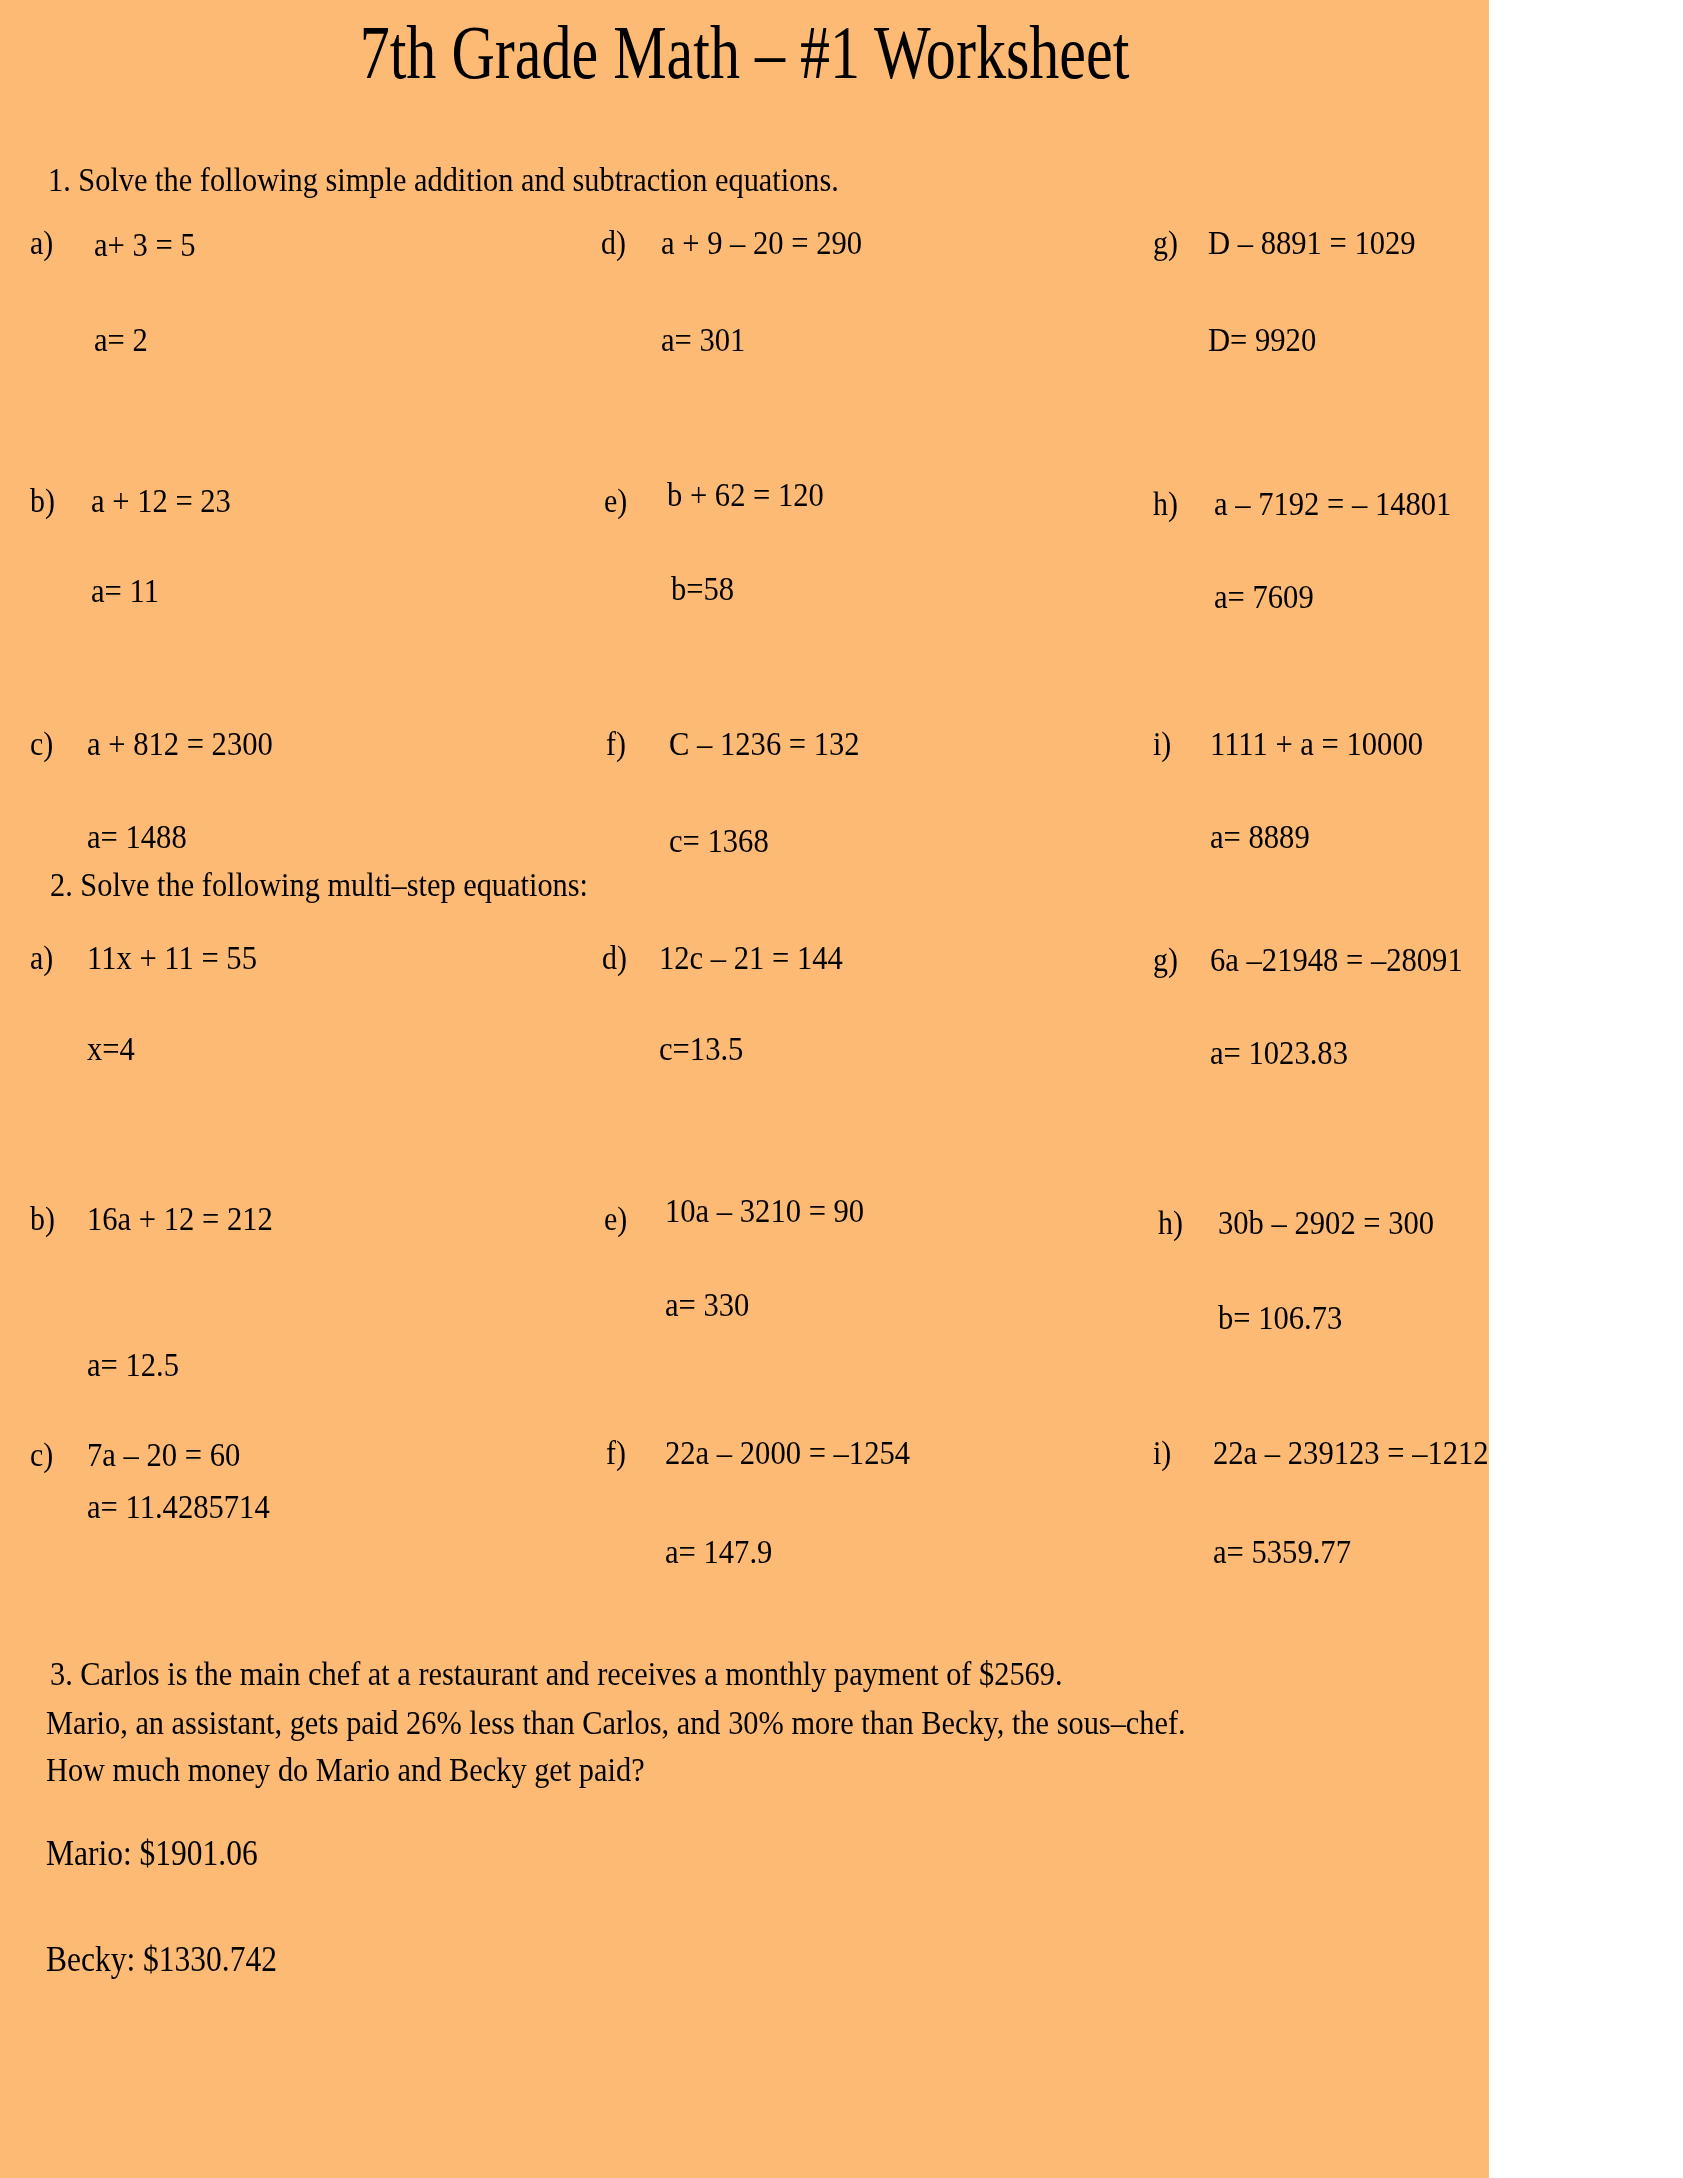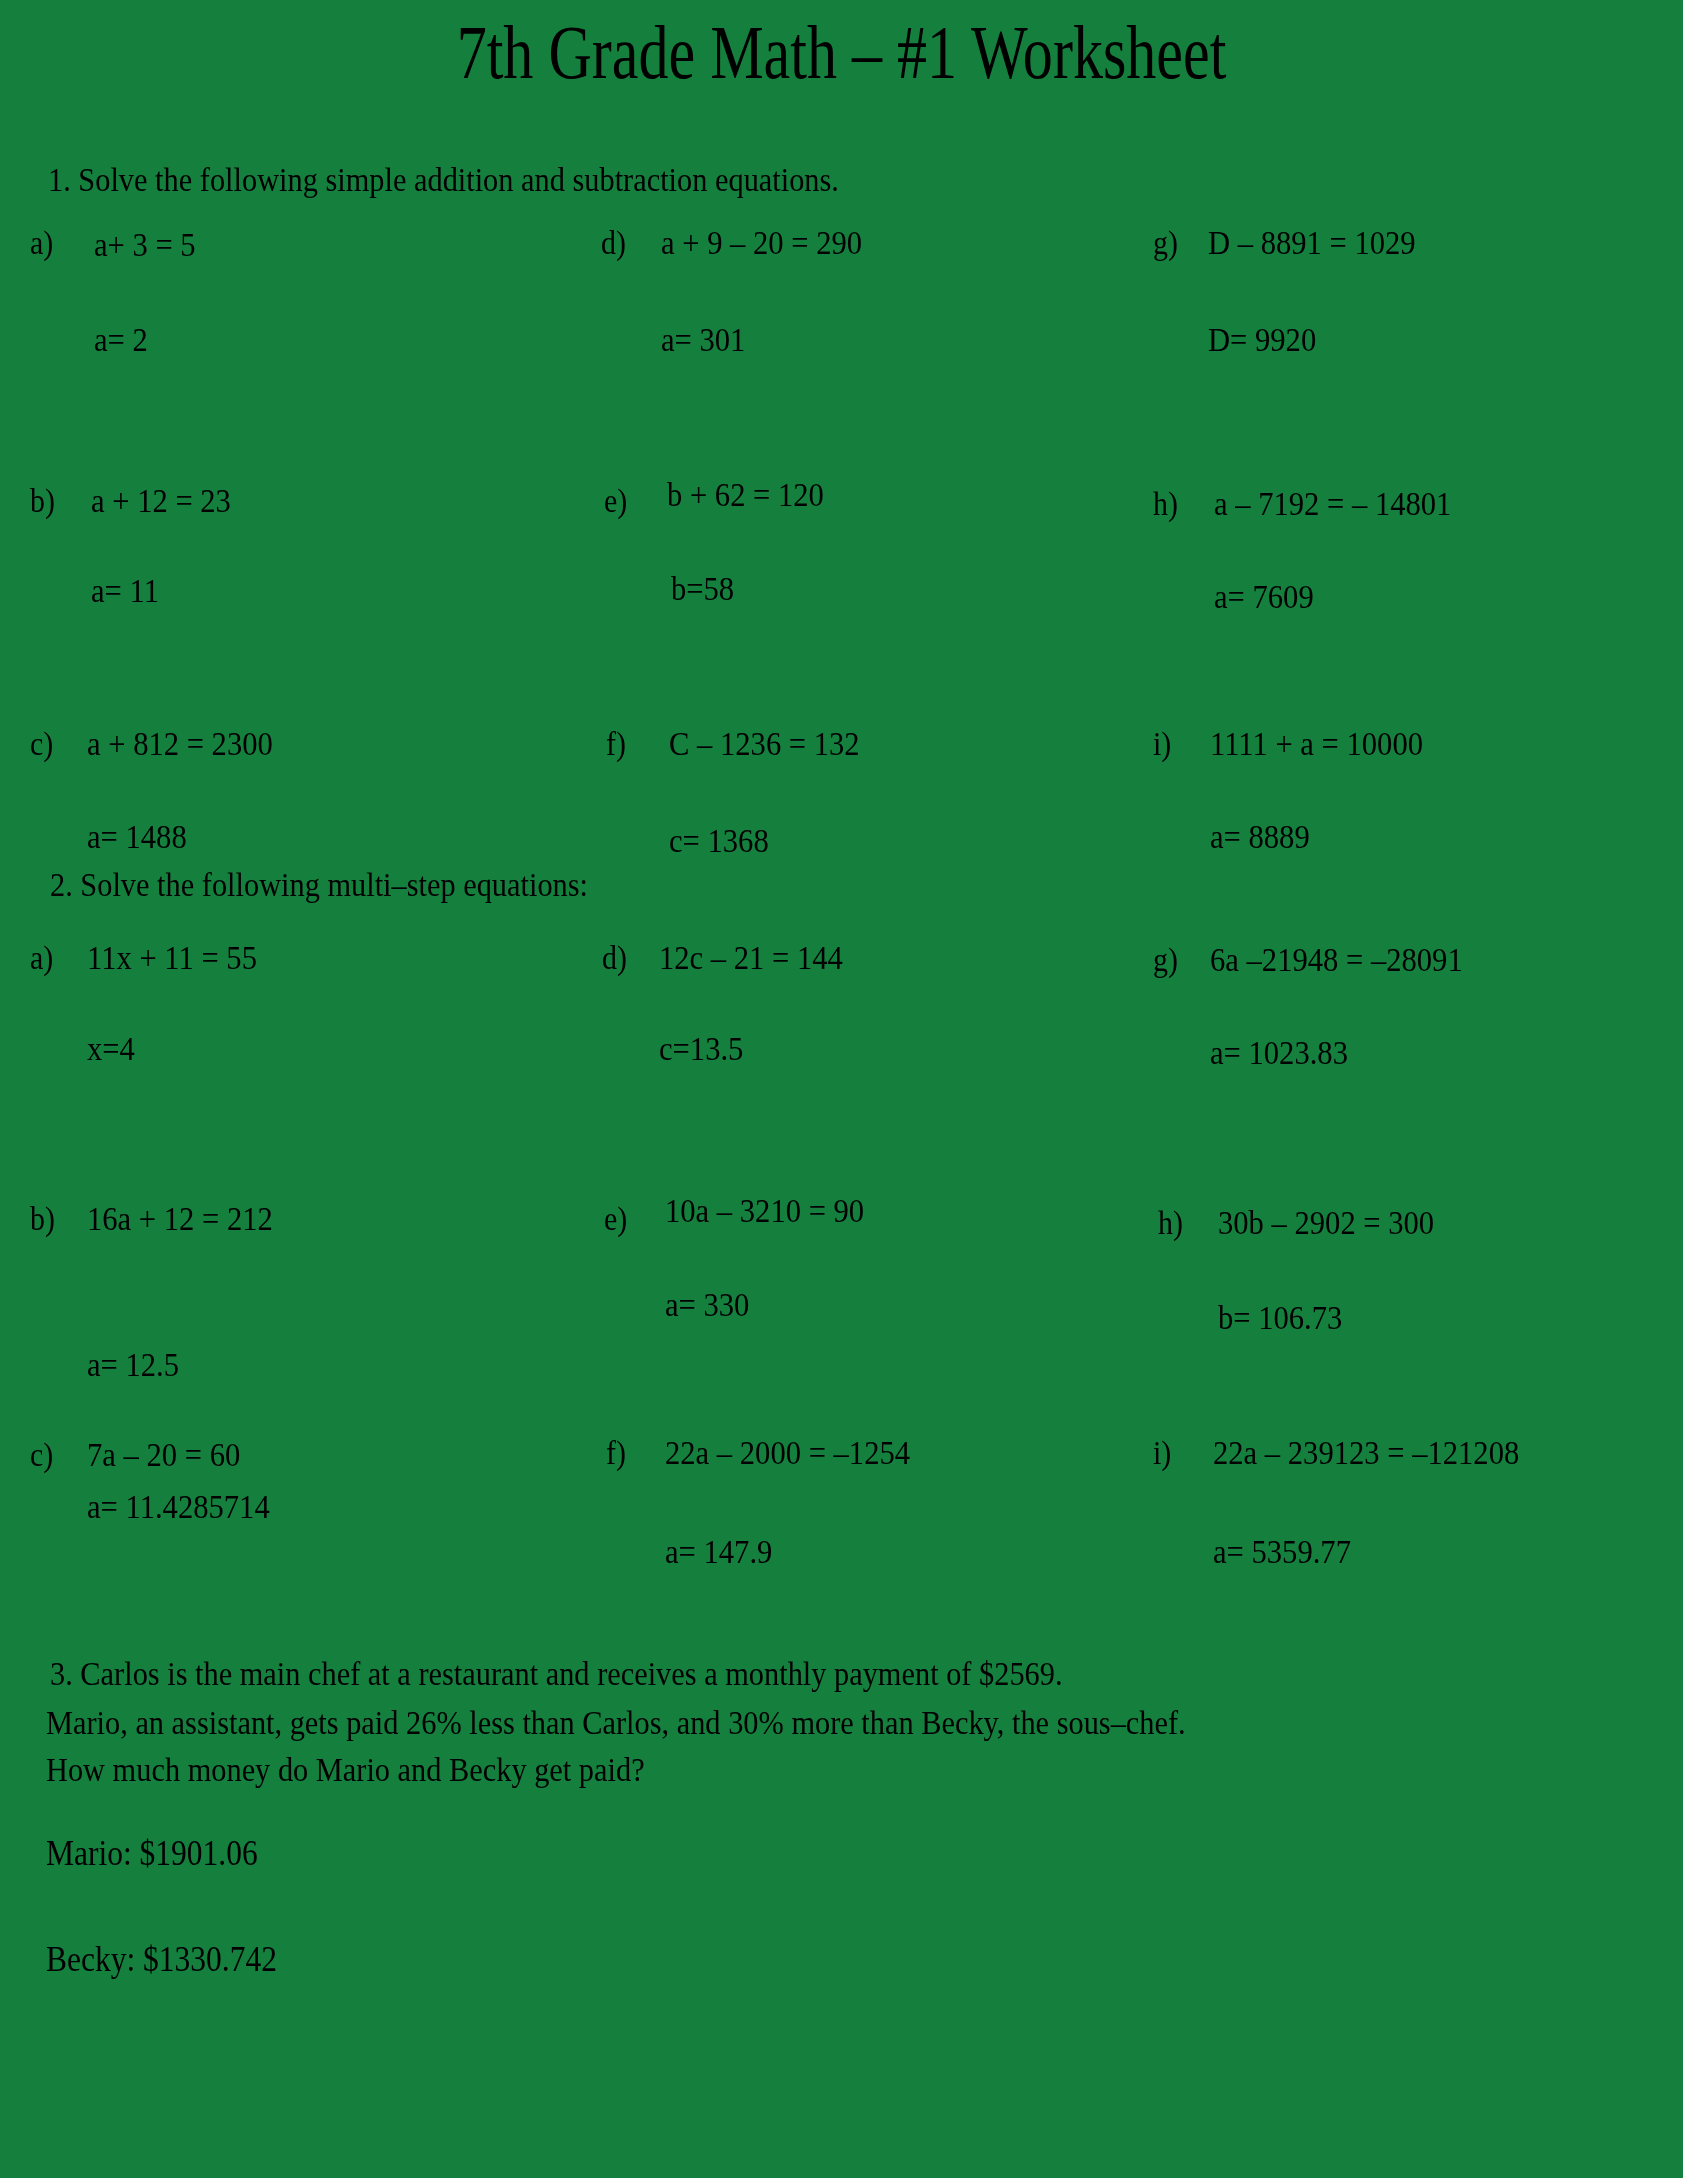--- a/index.html
+++ b/index.html
@@ -2,23 +2,23 @@
 <html><head>
 <meta charset="utf-8">
 <style>
   html, body {
     margin: 0;
     padding: 0;
     background: #ffffff;
   }
   .page {
     position: relative;
-    width: 1683px;
+    width: 1489px;
     height: 2178px;
-    background: #15803d;
+    background: #fdba74;
     color: #000000;
     font-family: "Liberation Serif", "DejaVu Serif", serif;
     overflow: hidden;
   }
 
   
   .title {
     position: absolute;
     top: 14px;
     left: 0;

